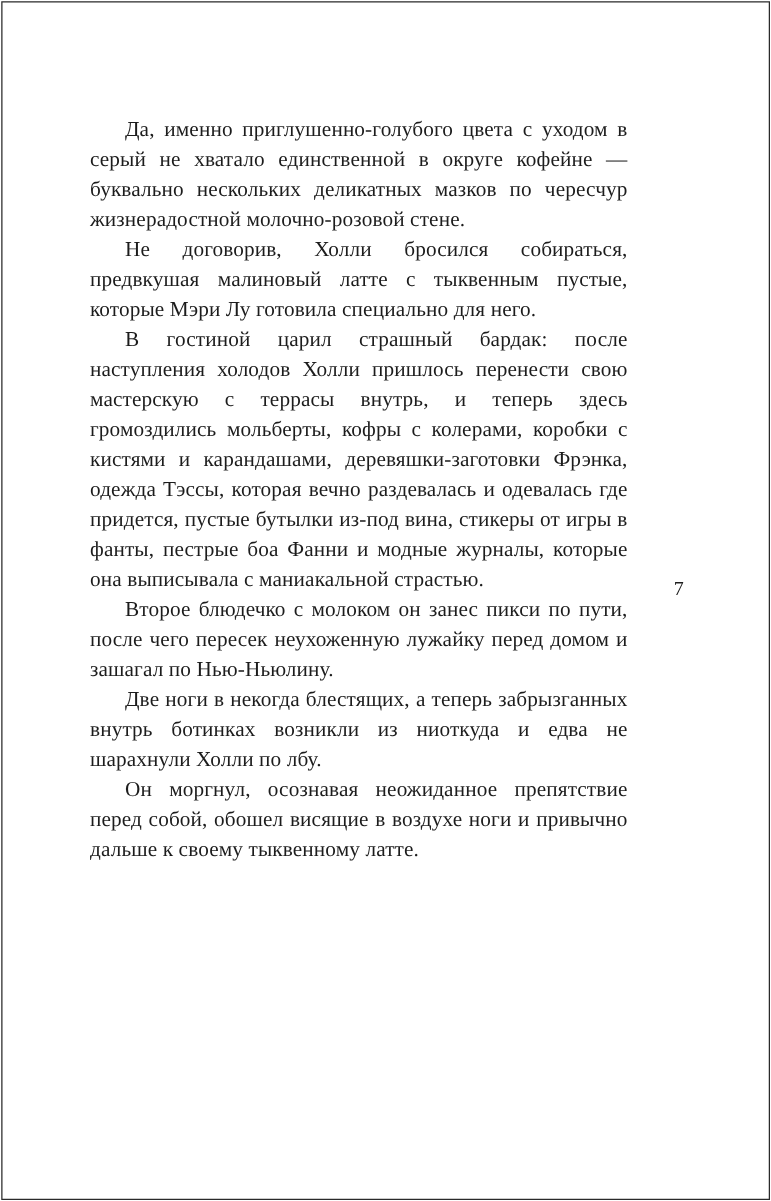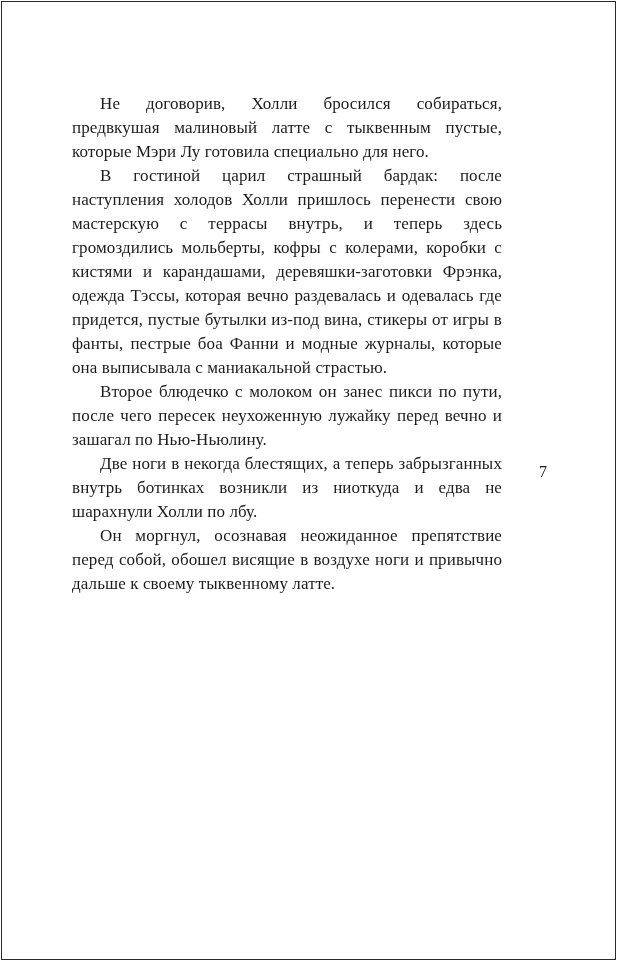--- a/index.html
+++ b/index.html
@@ -47,20 +47,21 @@
     line-height: 24px;
     text-align: center;
     color: #1c1c1c;
   }
 </style>
 </head>
 <body>
 
 <div class="page-frame">
   <div class="text-column">
+    <p>Да, именно приглушенно-голубого цвета с уходом в серый не хватало единственной в округе кофейне — буквально нескольких деликатных мазков по чересчур жизнерадостной молочно-розовой стене.</p>
     <p>Не договорив, Холли бросился собираться, предвкушая малиновый латте с тыквенным пустые, которые Мэри Лу готовила специально для него.</p>
     <p>В гостиной царил страшный бардак: после наступления холодов Холли пришлось перенести свою мастерскую с террасы внутрь, и теперь здесь громоздились мольберты, кофры с колерами, коробки с кистями и карандашами, деревяшки-заготовки Фрэнка, одежда Тэссы, которая вечно раздевалась и одевалась где придется, пустые бутылки из-под вина, стикеры от игры в фанты, пестрые боа Фанни и модные журналы, которые она выписывала с маниакальной страстью.</p>
-    <p>Второе блюдечко с молоком он занес пикси по пути, после чего пересек неухоженную лужайку перед вечно и зашагал по Нью-Ньюлину.</p>
+    <p>Второе блюдечко с молоком он занес пикси по пути, после чего пересек неухоженную лужайку перед домом и зашагал по Нью-Ньюлину.</p>
     <p>Две ноги в некогда блестящих, а теперь забрызганных внутрь ботинках возникли из ниоткуда и едва не шарахнули Холли по лбу.</p>
     <p>Он моргнул, осознавая неожиданное препятствие перед собой, обошел висящие в воздухе ноги и привычно дальше к своему тыквенному латте.</p>
   </div>
   <div class="page-number">7</div>
 </div>
 
 </body></html>

